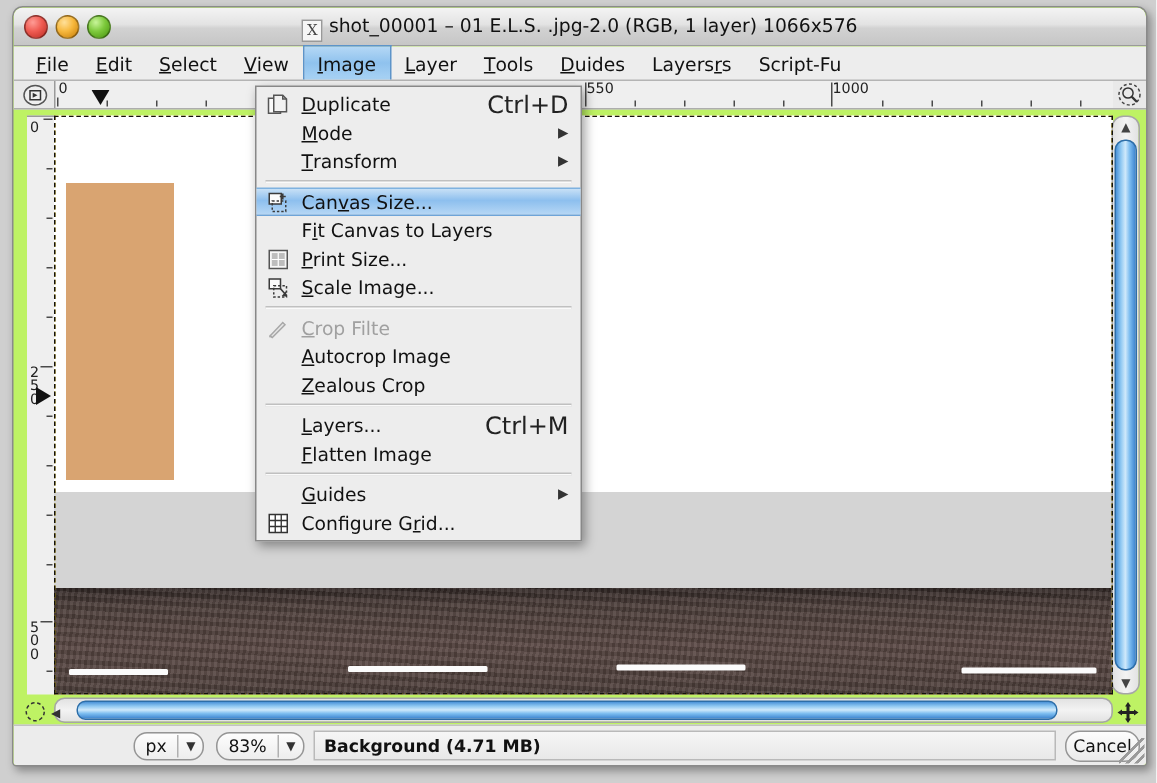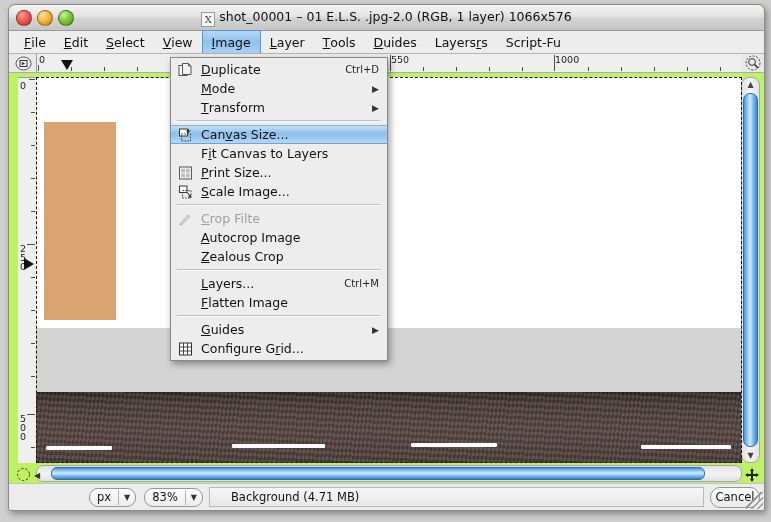--- a/index.html
+++ b/index.html
@@ -109,21 +109,21 @@
     position:relative;display:flex;align-items:center;height:19px;
     padding-left:30px;padding-right:8px;font-size:12.5px;color:#111;cursor:default;
   }
   .mi.sel{
     background:linear-gradient(to bottom,#c7e0f6 0%,#8dbfee 45%,#b6d7f5 100%);
     border-top:1px solid #7fb2e0;border-bottom:1px solid #6ea4d8;
     height:17px;
     text-align:center;
   }
   .mi.disabled{color:#a0a0a0;}
-  .mi .accel{margin-left:auto;font-size:10px;color:#222;padding-left:18px;}
+  .mi .accel{margin-left:auto;font-size:16px;color:#222;padding-left:18px;}
   .mi .arrow{margin-left:auto;font-size:9px;color:#333;}
   .sep{height:1px;background:#c0c0c0;margin:3px 6px 3px 6px;border-bottom:1px solid #fafafa;}
   .micon{position:absolute;left:7px;top:50%;transform:translateY(-50%);width:15px;height:15px;}
 
   
   .vscroll{
     position:absolute;right:4px;top:72px;bottom:47px;width:17px;
     background:linear-gradient(to right,#e2e2e2,#f3f3f3,#e2e2e2);
     border:1px solid #a6a6a6;border-radius:8px;
   }
@@ -158,22 +158,22 @@
     background:linear-gradient(to bottom,#fdfdfd,#ededed);
     font-size:11.5px;color:#111;overflow:hidden;
   }
   .combo .val{padding:0 7px;}
   .combo .divider{width:1px;height:15px;background:#b0b0b0;}
   .combo .carat{padding:0 5px;font-size:8px;color:#333;}
   .statusmsg{
     flex:1;height:18px;margin-left:6px;margin-right:6px;
     background:linear-gradient(to bottom,#f6f6f6,#e8e8e8);
     border:1px solid #b9b9b9;
-    display:flex;align-items:center;padding-left:21px;
-    font-size:11.5px;color:#111;
+    display:flex;align-items:center;padding-left:6px;
+    font-size:11.5px;color:#111;font-weight:bold;
   }
   .cancelbtn{
     height:19px;min-width:48px;margin-right:4px;
     border:1px solid #969696;border-radius:10px;
     background:linear-gradient(to bottom,#fdfdfd,#eaeaea);
     display:flex;align-items:center;justify-content:center;
     font-size:11.5px;color:#111;
   }
   .grip{
     position:absolute;right:1px;bottom:1px;width:17px;height:17px;

